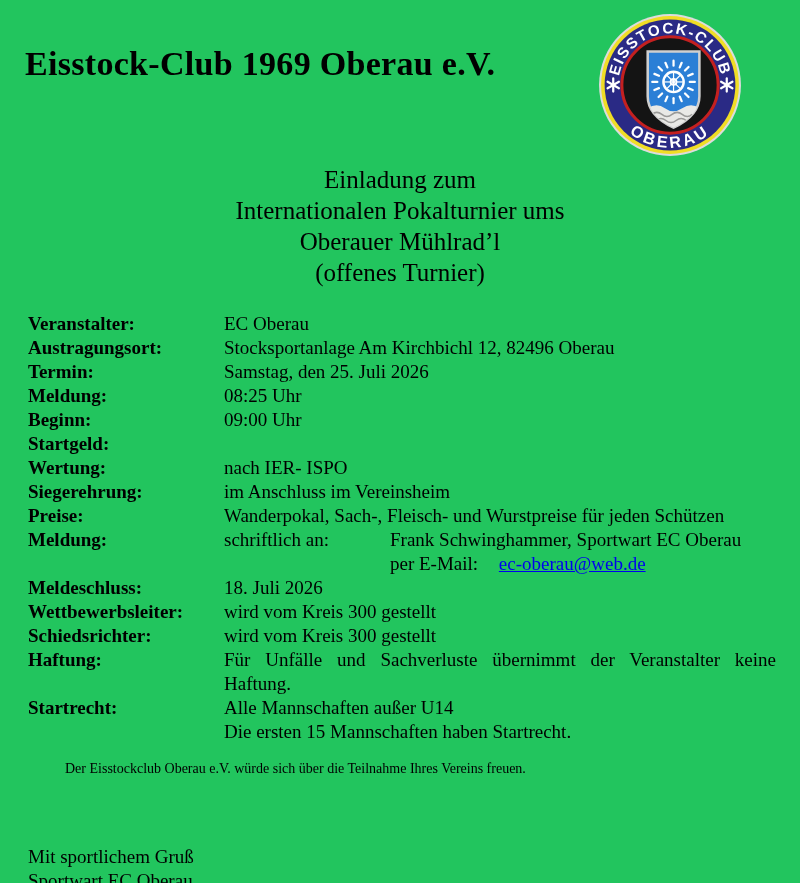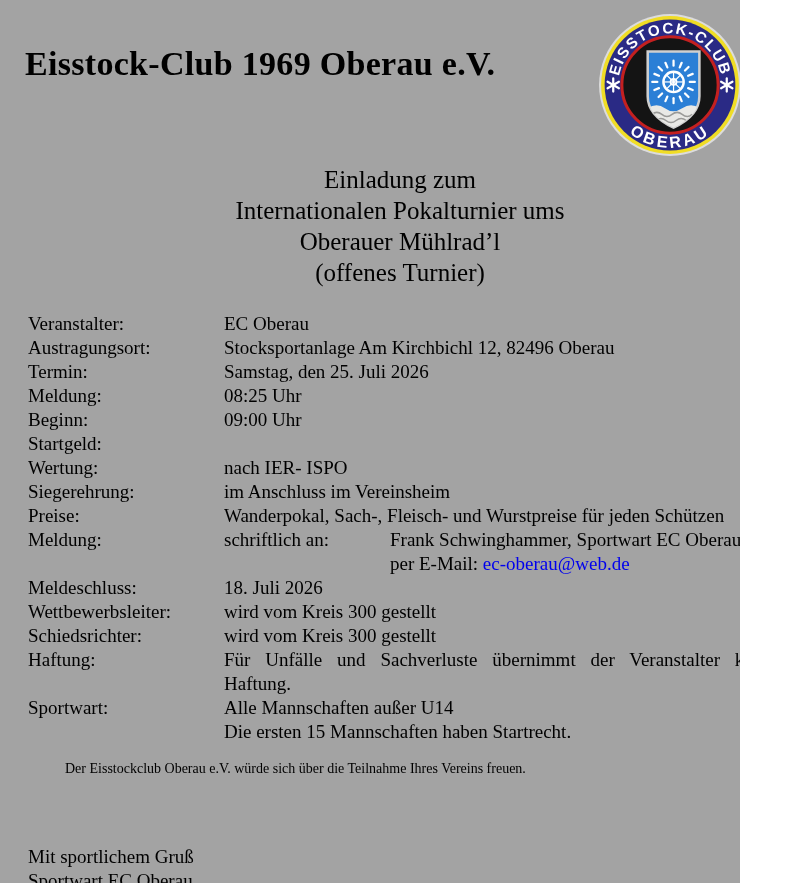--- a/index.html
+++ b/index.html
@@ -1,42 +1,42 @@
 <!DOCTYPE html>
 <html lang="de"><head>
 <meta charset="utf-8">
 <title>Einladung EC Oberau</title>
 <style>
   html,body { margin:0; padding:0; background:#ffffff; }
   .page {
-    position:relative; width:740px; height:883px; background:#a3a3a3;
+    position:relative; width:800px; height:883px; background:#22c55e;
     font-family:"Liberation Serif", serif; color:#000000; overflow:hidden;
   }
   .letterhead {
     position:absolute; top:44px; left:25px;
     font-size:34px; font-weight:700; line-height:40px; letter-spacing:0.3px;
   }
   .logo-box { position:absolute; top:11px; left:596px; width:148px; height:148px; }
   .logo-box svg { display:block; width:100%; height:100%; }
   .logo-arc-text { font-family:"Liberation Sans", sans-serif; font-weight:700; fill:#ffffff; }
   .title-block {
     position:absolute; top:164px; left:0; width:800px; text-align:center;
     font-size:25px; font-weight:400; line-height:31px;
   }
   .details {
     position:absolute; top:312px; left:28px; width:748px;
     font-size:19px; line-height:24px;
   }
   .row { display:flex; align-items:flex-start; }
-  .lbl { flex:0 0 196px; width:196px; }
+  .lbl { flex:0 0 196px; width:196px;font-weight:bold; }
   .val { flex:1 1 auto; min-width:0; }
   .val-justify { flex:1 1 auto; min-width:0; text-align:justify; }
   .sub-label { flex:0 0 166px; width:166px; }
   .contact { flex:1 1 auto; min-width:0; }
-  .email-link { color:#0000EE; cursor:pointer; }
+  .email-link { color:#0000EE; text-decoration:underline; cursor:pointer;margin-left:16px; }
   .closing {
     position:absolute; top:757px; left:28px; width:748px;
     font-size:14px; line-height:24px; text-indent:37px;
   }
   .signature {
     position:absolute; top:845px; left:28px;
     font-size:19px; line-height:24px;
   }
 </style>
 </head>
@@ -184,21 +184,21 @@
       <div class="lbl">Schiedsrichter:</div>
       <div class="val">wird vom Kreis 300 gestellt</div>
     </div>
 
     <div class="row">
       <div class="lbl">Haftung:</div>
       <div class="val-justify">Für Unfälle und Sachverluste übernimmt der Veranstalter keine Haftung.</div>
     </div>
 
     <div class="row">
-      <div class="lbl">Sportwart:</div>
+      <div class="lbl">Startrecht:</div>
       <div class="val">
         <div>Alle Mannschaften außer U14</div>
         <div>Die ersten 15 Mannschaften haben Startrecht.</div>
       </div>
     </div>
 
   </div>
 
   <div class="closing">Der Eisstockclub Oberau e.V. würde sich über die Teilnahme Ihres Vereins freuen.</div>
 

